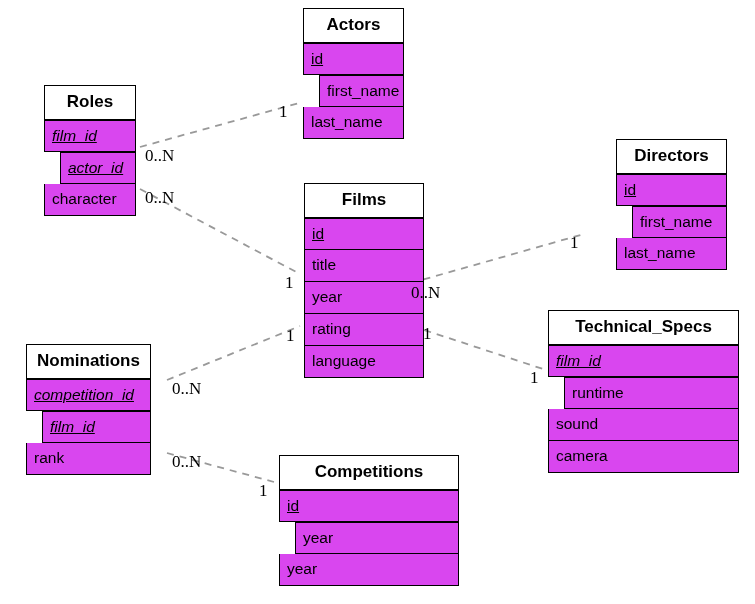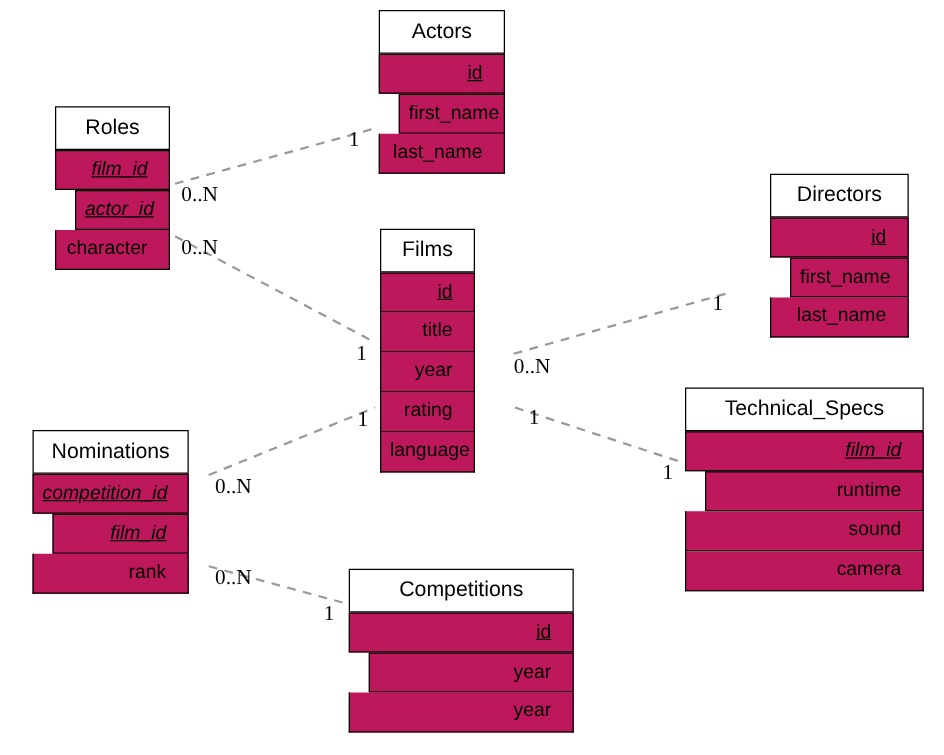--- a/index.html
+++ b/index.html
@@ -17,39 +17,39 @@
   }
   .entity {
     position: absolute;
     box-sizing: border-box;
   }
   .entity-header {
     box-sizing: border-box;
     border: 1.6px solid #000000;
     background: #ffffff;
     text-align: center;
-    font-weight: normal;
+    font-weight: bold;
     font-size: 17px;
     color: #000000;
     height: 35px;
     line-height: 32px;
     white-space: nowrap;
     overflow: hidden;
   }
   .attr {
     box-sizing: border-box;
     border: 1.1px solid #000000;
     border-top: none;
-    background: #be185d;
-    text-align: right;
+    background: #d946ef;
+    text-align: left;
     font-size: 15.5px;
     color: #000000;
     height: 32px;
     line-height: 30px;
-    padding: 0 17px 0 7px;
+    padding: 0 5px 0 7px;
     white-space: nowrap;
     overflow: hidden;
   }
   .attr.first-attr {
     border-top: 1.6px solid #000000;
   }
   .attr.sep-strong {
     border-top: 1.6px solid #000000;
     margin-left: 16px;
   }
@@ -102,21 +102,21 @@
         <div class="attr first-attr"><span class="k-pkfk">film_id</span></div>
         <div class="attr sep-strong"><span class="k-pkfk">actor_id</span></div>
         <div class="attr"><span class="">character</span></div>
       </div>
       <div class="entity" style="left: 303px; top: 8px; width: 101px;">
         <div class="entity-header">Actors</div>
         <div class="attr first-attr"><span class="k-pk">id</span></div>
         <div class="attr sep-strong"><span class="">first_name</span></div>
         <div class="attr"><span class="">last_name</span></div>
       </div>
-      <div class="entity" style="left: 304px; top: 183px; width: 76px;">
+      <div class="entity" style="left: 304px; top: 183px; width: 120px;">
         <div class="entity-header">Films</div>
         <div class="attr first-attr"><span class="k-pk">id</span></div>
         <div class="attr"><span class="">title</span></div>
         <div class="attr"><span class="">year</span></div>
         <div class="attr"><span class="">rating</span></div>
         <div class="attr"><span class="">language</span></div>
       </div>
       <div class="entity" style="left: 616px; top: 139px; width: 111px;">
         <div class="entity-header">Directors</div>
         <div class="attr first-attr"><span class="k-pk">id</span></div>

